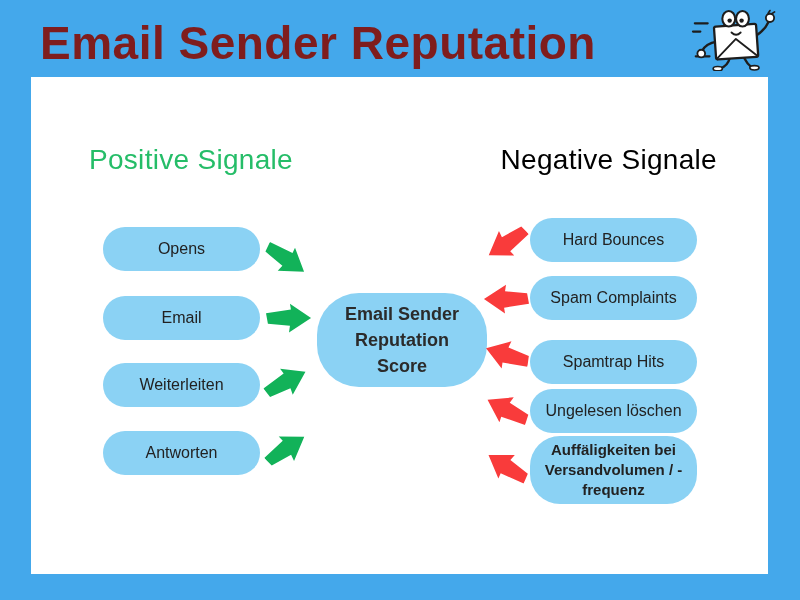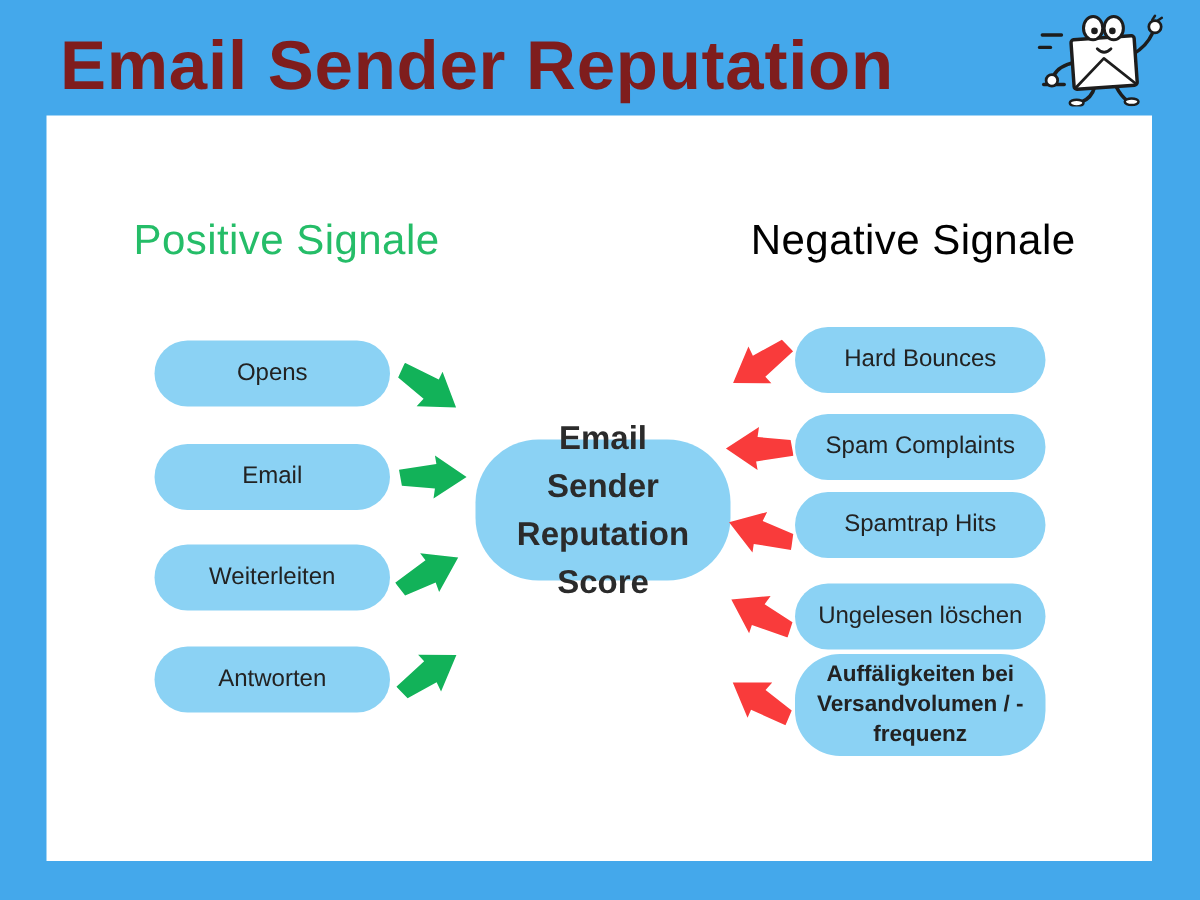--- a/index.html
+++ b/index.html
@@ -33,28 +33,28 @@
 
   .pill {
     position:absolute; background:#8BD2F4; border-radius:24px;
     display:flex; align-items:center; justify-content:center;
     color:#222222; font-size:16px; text-align:center; line-height:1.3;
   }
   .lp { left:103px; width:157px; height:44px; }
   .lp0 { top:227px; } .lp1 { top:296px; } .lp2 { top:363px; } .lp3 { top:431px; }
 
   .rp { left:530px; width:167px; height:44px; }
-  .rp0 { top:218px; } .rp1 { top:276px;text-align:center; } .rp2 { top:328px; } .rp3 { top:389px;justify-content:center; }
+  .rp0 { top:218px; } .rp1 { top:276px;text-align:center; } .rp2 { top:340px; } .rp3 { top:389px;justify-content:center; }
   .rp4 { top:436px; height:68px; border-radius:30px; font-size:15px; line-height:1.35; padding:4px 10px;font-weight:bold; }
 
   .center-box {
     position:absolute; left:317px; top:293px; width:170px; height:94px;
     background:#8BD2F4; border-radius:42px;
     display:flex; align-items:center; justify-content:center;
-    font-size:22px; font-weight:700; color:#2b2b2b;
+    font-size:18px; font-weight:700; color:#2b2b2b;
     text-align:center; line-height:1.45; padding:0 22px;
   }
 
   .arrow { position:absolute; width:46px; height:36px; }
   .arrow svg { width:100%; height:100%; display:block; }
   .arrow.green svg polygon { fill:#12B259; }
   .arrow.red svg polygon { fill:#F93B3B; }
 
   .la0 { left:263px; top:241px; transform:rotate(35deg); }
   .la1 { left:266px; top:300px; transform:rotate(0deg); }

